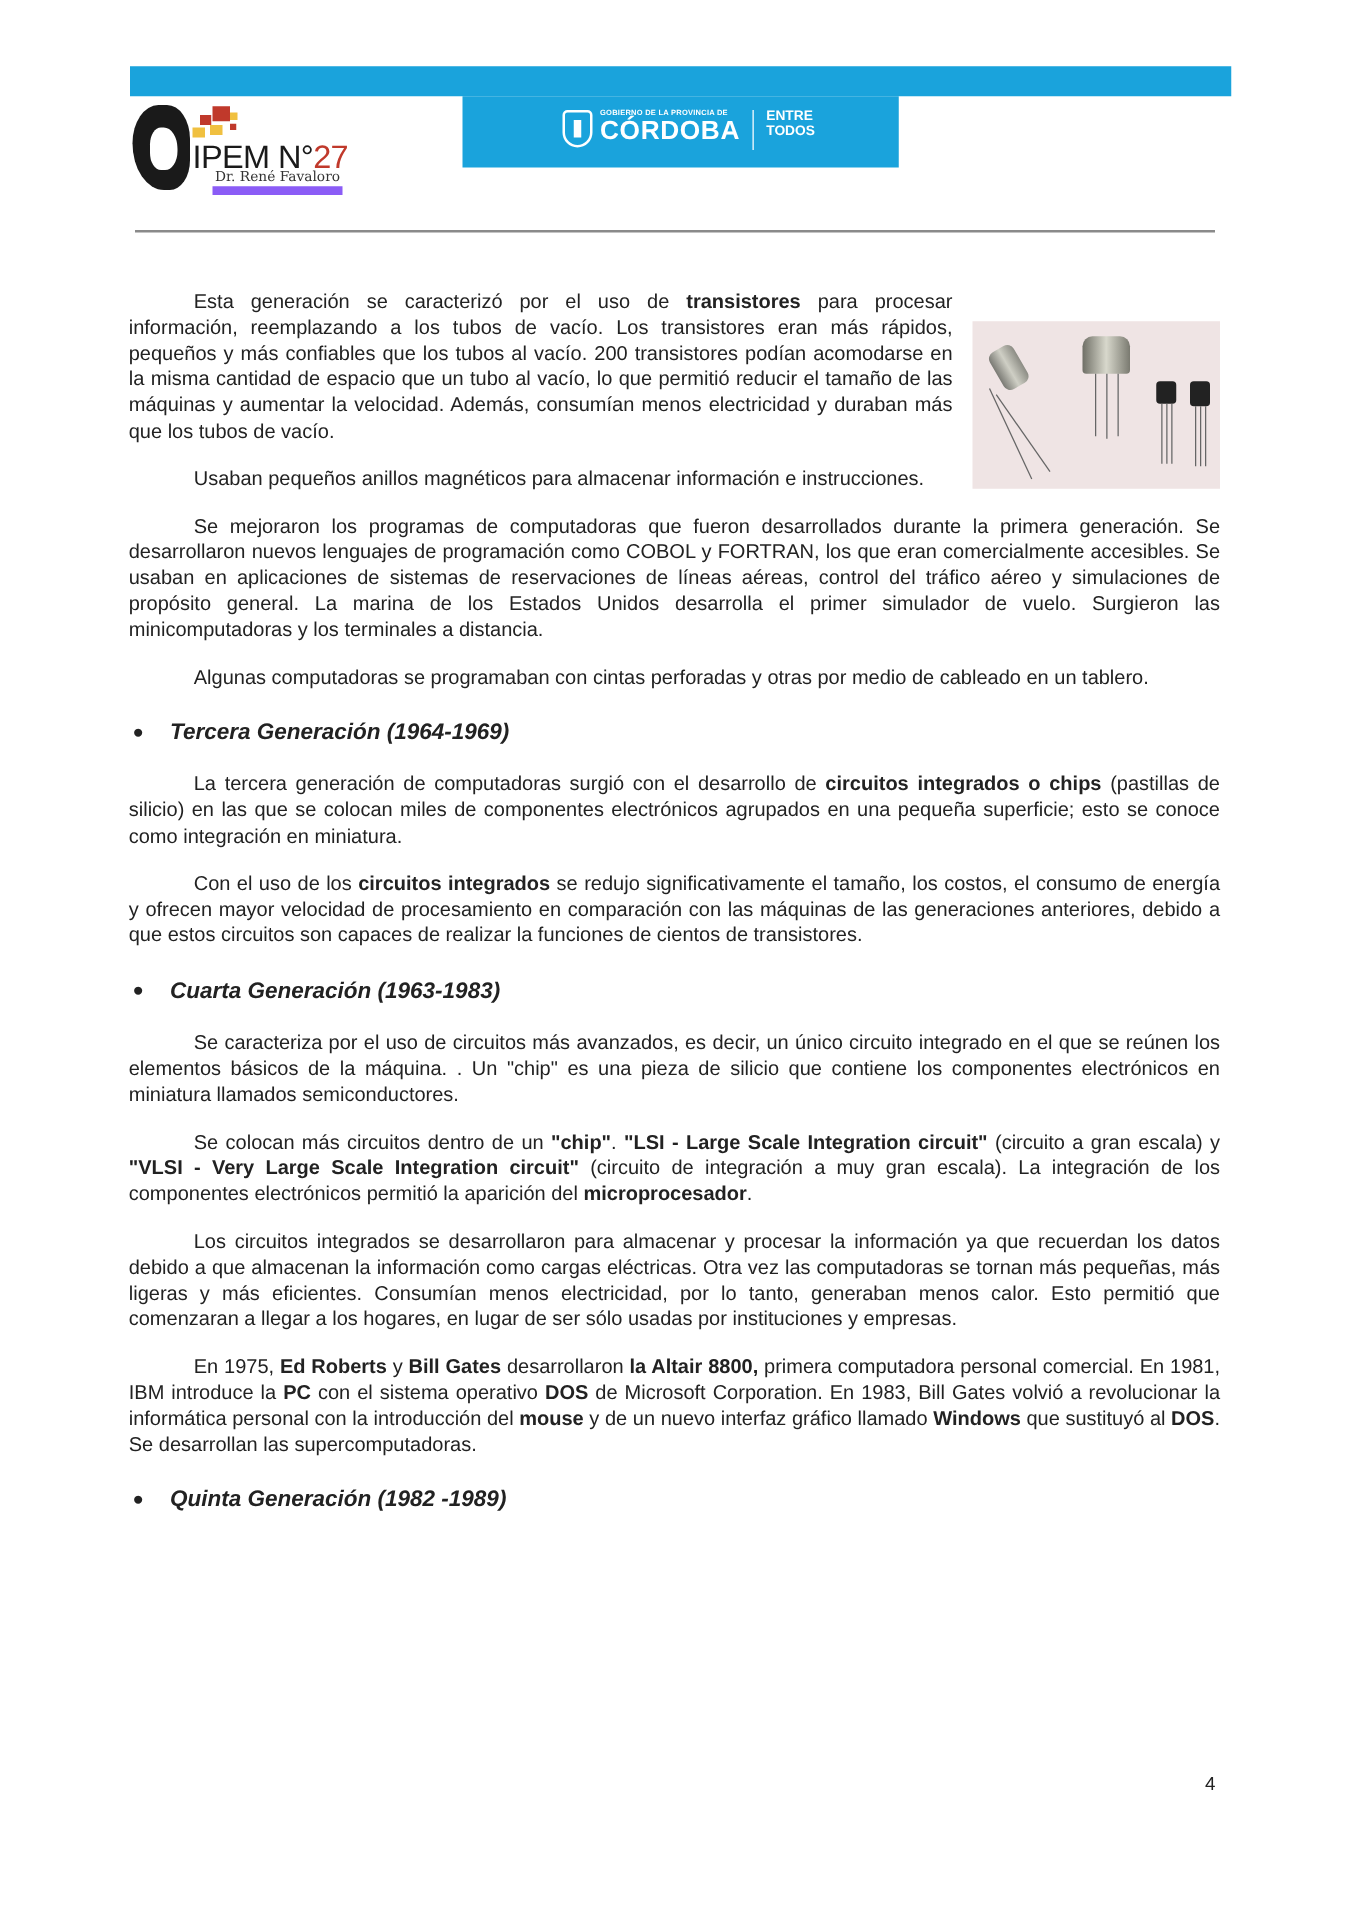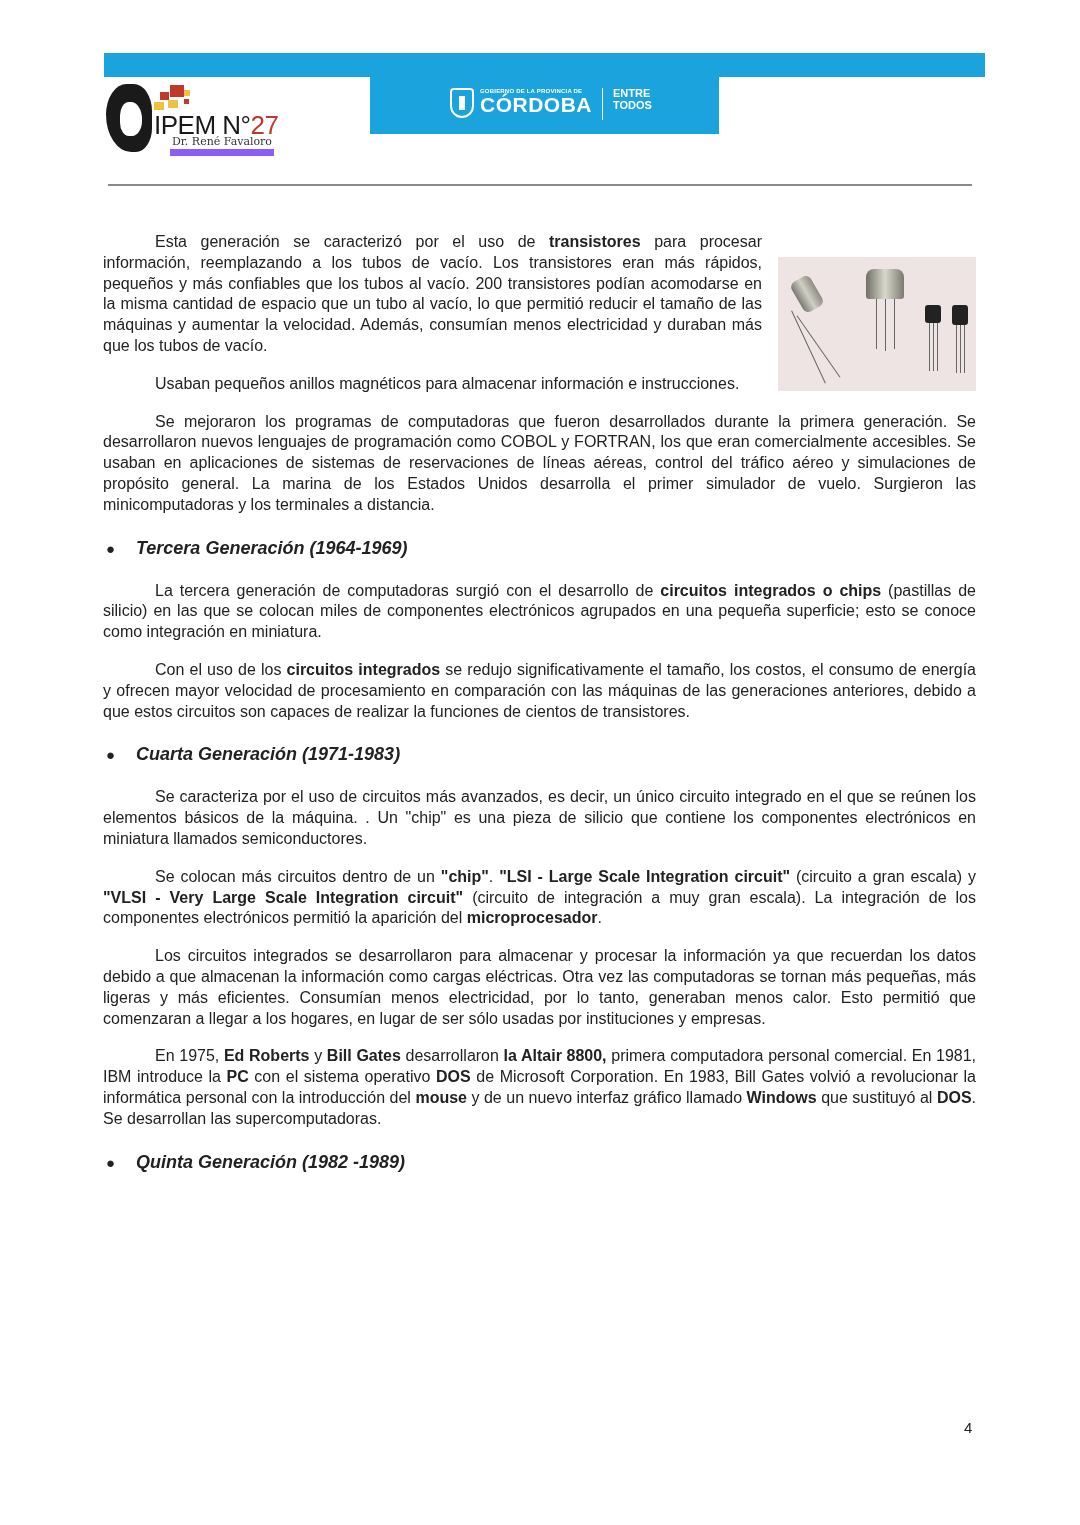--- a/index.html
+++ b/index.html
@@ -83,31 +83,32 @@
     <div class="leg" style="left:159px;top:66px;height:48px"></div>
     <div class="t4"></div>
     <div class="leg" style="left:178px;top:68px;height:48px"></div>
     <div class="leg" style="left:182px;top:68px;height:48px"></div>
     <div class="leg" style="left:186px;top:68px;height:48px"></div>
   </div>
 
   <p><span>Esta generación se caracterizó por el uso de </span><b>transistores</b><span> para procesar información, reemplazando a los tubos de vacío. Los transistores eran más rápidos, pequeños y más confiables que los tubos al vacío. 200 transistores podían acomodarse en la misma cantidad de espacio que un tubo al vacío, lo que permitió reducir el tamaño de las máquinas y aumentar la velocidad. Además, consumían menos electricidad y duraban más que los tubos de vacío.</span></p>
   <p>Usaban pequeños anillos magnéticos para almacenar información e instrucciones.</p>
   <p>Se mejoraron los programas de computadoras que fueron desarrollados durante la primera generación. Se desarrollaron nuevos lenguajes de programación como COBOL y FORTRAN, los que eran comercialmente accesibles. Se usaban en aplicaciones de sistemas de reservaciones de líneas aéreas, control del tráfico aéreo y simulaciones de propósito general. La marina de los Estados Unidos desarrolla el primer simulador de vuelo.  Surgieron las minicomputadoras y los terminales a distancia.</p>
+  <p>Algunas computadoras se programaban con cintas perforadas y otras por medio de cableado en un tablero.</p>
 
   <div class="bullet">
       <span class="dot">●</span>
       <span>Tercera Generación (1964-1969)</span>
     </div>
   <p><span>La tercera generación de computadoras surgió con el desarrollo de </span><b>circuitos integrados o chips</b><span> (pastillas de silicio) en las que se colocan miles de componentes electrónicos agrupados en una pequeña superficie; esto se conoce como integración en  miniatura.</span></p>
   <p><span>Con el uso de los </span><b>circuitos integrados</b><span> se redujo significativamente el tamaño, los costos, el consumo de energía y ofrecen mayor velocidad de procesamiento en comparación con las máquinas de las generaciones anteriores, debido a que estos circuitos son capaces de realizar la funciones de cientos de transistores.</span></p>
 
   <div class="bullet">
       <span class="dot">●</span>
-      <span>Cuarta Generación (1971-1983)</span>
+      <span>Cuarta Generación (1963-1983)</span>
     </div>
   <p>Se caracteriza por el uso de circuitos más avanzados, es decir, un único circuito integrado en el que se reúnen los elementos básicos de la máquina. . Un "chip" es una pieza de silicio que contiene los componentes electrónicos en miniatura llamados semiconductores.</p>
   <p><span>Se colocan más circuitos dentro de un </span><b>"chip"</b><span>. </span><b>"LSI - Large Scale Integration circuit"</b><span>  (circuito a gran escala) y </span><b>"VLSI - Very Large Scale Integration circuit"</b><span> (circuito de integración a muy gran escala). La integración de los componentes electrónicos  permitió la aparición del </span><b>microprocesador</b><span>.</span></p>
   <p>Los circuitos integrados se desarrollaron para almacenar y procesar la información ya que recuerdan los datos debido a que almacenan la información como cargas eléctricas. Otra vez las computadoras se tornan más pequeñas, más ligeras y más eficientes. Consumían menos electricidad, por lo tanto, generaban menos calor. Esto permitió que comenzaran a llegar a los hogares, en lugar de ser sólo usadas por instituciones y empresas.</p>
   <p><span>En 1975, </span><b>Ed Roberts</b><span> y </span><b>Bill Gates</b><span> desarrollaron </span><b>la Altair 8800,</b><span> primera computadora personal comercial. En 1981, IBM introduce la </span><b>PC</b><span> con el sistema operativo </span><b>DOS</b><span> de Microsoft Corporation.  En 1983, Bill Gates volvió a revolucionar la informática personal con la introducción del </span><b>mouse</b><span> y de un nuevo interfaz gráfico llamado </span><b>Windows</b><span> que sustituyó al </span><b>DOS</b><span>. Se desarrollan las supercomputadoras.</span></p>
 
   <div class="bullet">
       <span class="dot">●</span>
       <span>Quinta Generación (1982 -1989)</span>
     </div>

